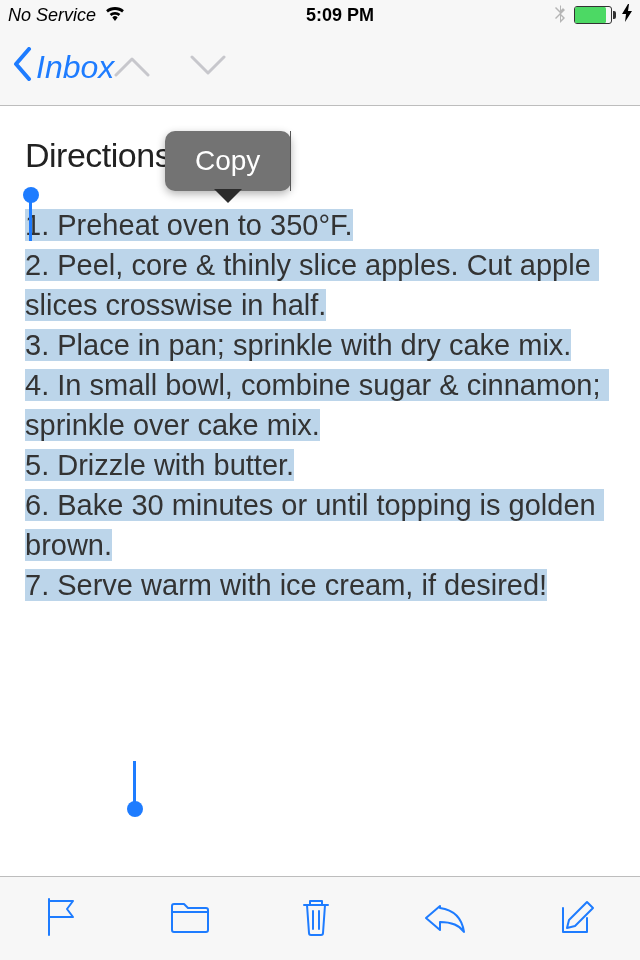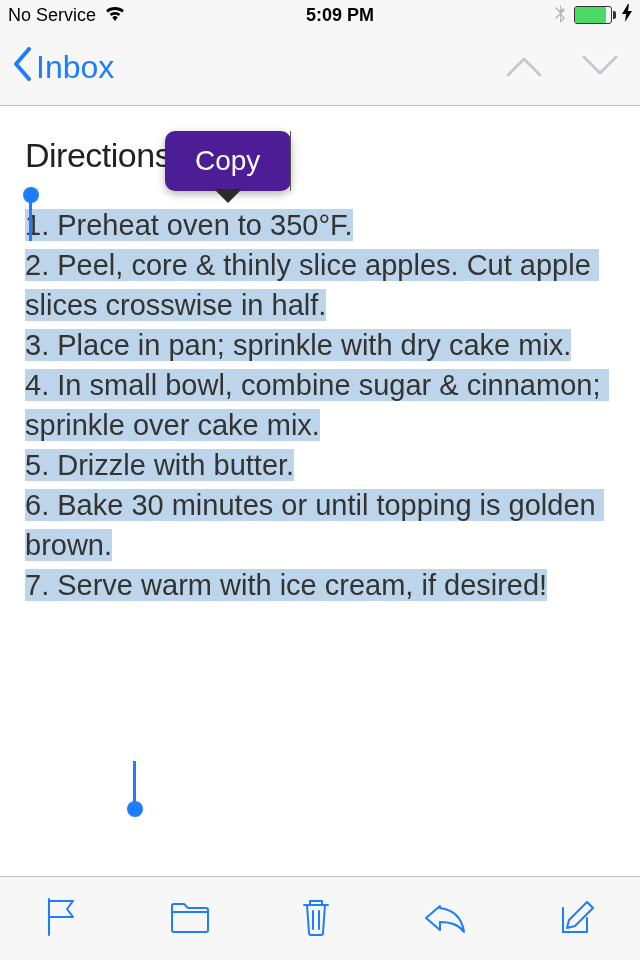--- a/index.html
+++ b/index.html
@@ -1,39 +1,39 @@
 <!DOCTYPE html>
 <html><head>
 <meta charset="utf-8">
 <style>
   * { margin: 0; padding: 0; box-sizing: border-box; }
   html, body { width: 640px; height: 960px; overflow: hidden; font-family: "Helvetica Neue", Helvetica, Arial, sans-serif; background: #f7f7f7; }
   .status-bar { height: 30px; display: flex; align-items: center; justify-content: space-between; padding: 0 8px; font-size: 18px; background: #f7f7f7; }
-  .status-left { display: flex; align-items: center; gap: 8px; }
+  .status-left { display: flex; align-items: center; gap: 8px; font-style: italic; }
   .status-right { display: flex; align-items: center; gap: 8px; }
   .wifi-icon { width: 22px; height: 16px; }
   .bt-icon { width: 12px; height: 20px; opacity: 0.4; }
   .battery { width: 38px; height: 18px; border: 1.5px solid #333; border-radius: 3px; position: relative; display: flex; align-items: center; }
   .battery::after { content: ""; position: absolute; right: -5px; top: 4px; width: 3px; height: 8px; background: #333; border-radius: 0 2px 2px 0; }
   .battery-fill { background: #4cd964; width: 85%; height: 100%; border-radius: 1.5px; }
   .bolt { font-size: 18px; margin-left: 2px;}
-  .nav-bar { height: 76px; border-bottom: 1px solid #bdbdbd; display: flex; align-items: center; justify-content: space-between; padding: 0 12px; background: #f7f7f7; }
+  .nav-bar { height: 76px; border-bottom: 1px solid #bdbdbd; display: flex; align-items: center; justify-content: flex-start; padding: 0 12px; background: #f7f7f7; font-style: italic; }
   .back-btn { display: flex; align-items: center; color: #1e7cff; font-size: 32px; font-weight: 400; }
   .back-chev { margin-right: 4px; }
   .nav-arrows { display: flex; gap: 40px; padding-right: 10px;}
   .nav-arrow { color: #c7c7cc; }
   .content { position: relative; background: #fff; height: 770px; padding: 30px 22px 0 25px; }
   .heading { font-size: 34px; color: #222; margin-bottom: 30px; font-weight: 400; letter-spacing: -0.5px;}
   .selection-wrap { position: relative; }
   .selected-text { background: #bcd5ea; font-size: 29px; line-height: 1.38; color: #333; display: inline; }
   .sel-handle-start { position: absolute; left: -2px; top: -18px; width: 16px; height: 16px; background: #1e7cff; border-radius: 50%; }
   .sel-bar-start { position: absolute; left: 4px; top: -4px; width: 3px; height: 40px; background: #1e7cff; }
   .sel-handle-end { position: absolute; width: 16px; height: 16px; background: #1e7cff; border-radius: 50%; }
   .sel-bar-end { position: absolute; width: 3px; height: 42px; background: #1e7cff; }
-  .popover { position: absolute; top: -74px; left: 140px; background: #4c1d95; border-radius: 10px; display: flex; align-items: stretch; height: 60px; box-shadow: 0 3px 8px rgba(0,0,0,0.3); z-index: 10;}
+  .popover { position: absolute; top: -74px; left: 140px; background: #737373; border-radius: 10px; display: flex; align-items: stretch; height: 60px; box-shadow: 0 3px 8px rgba(0,0,0,0.3); z-index: 10;}
   .popover-item { color: #fff; font-size: 28px; padding: 0 30px; display: flex; align-items: center; white-space: nowrap; }
   .popover-div { width: 1px; background: #555; }
   .popover-arrow { position: absolute; bottom: -12px; left: 50%; transform: translateX(-50%); width: 0; height: 0; border-left: 14px solid transparent; border-right: 14px solid transparent; border-top: 14px solid #2b2b2b; }
   .toolbar { position: absolute; bottom: 0; left: 0; right: 0; height: 84px; border-top: 1px solid #bdbdbd; background: #f7f7f7; display: flex; align-items: center; justify-content: space-around; }
   .tb-btn { color: #1e7cff; }
 </style>
 </head>
 <body>
 
 <div class="status-bar">

